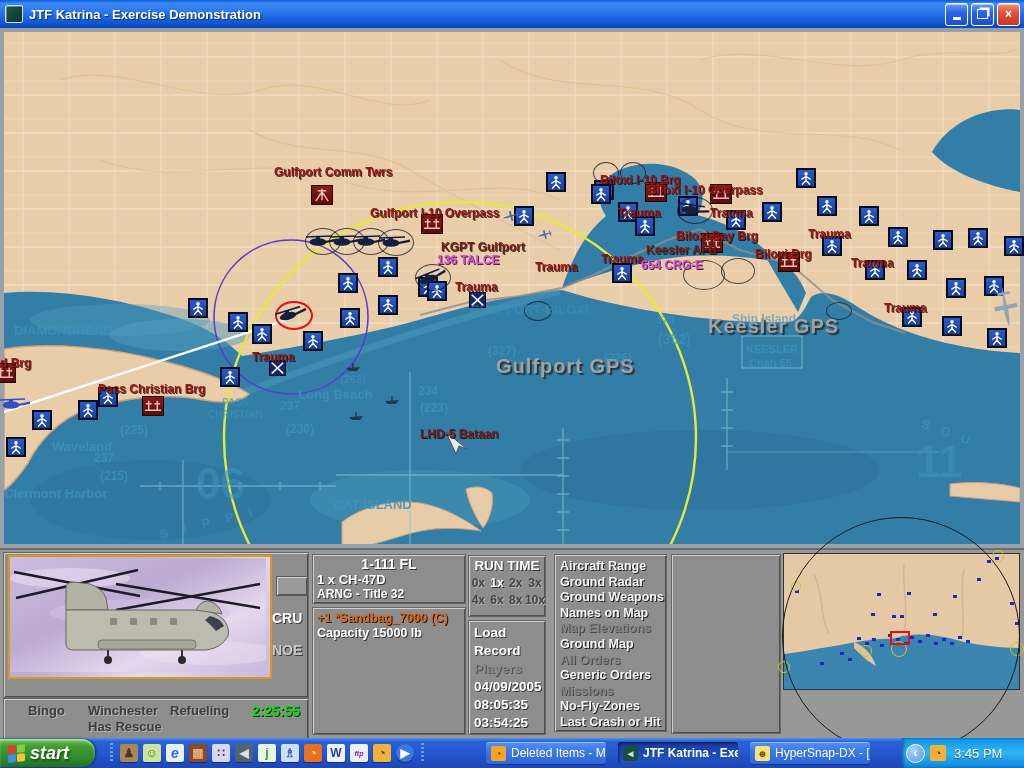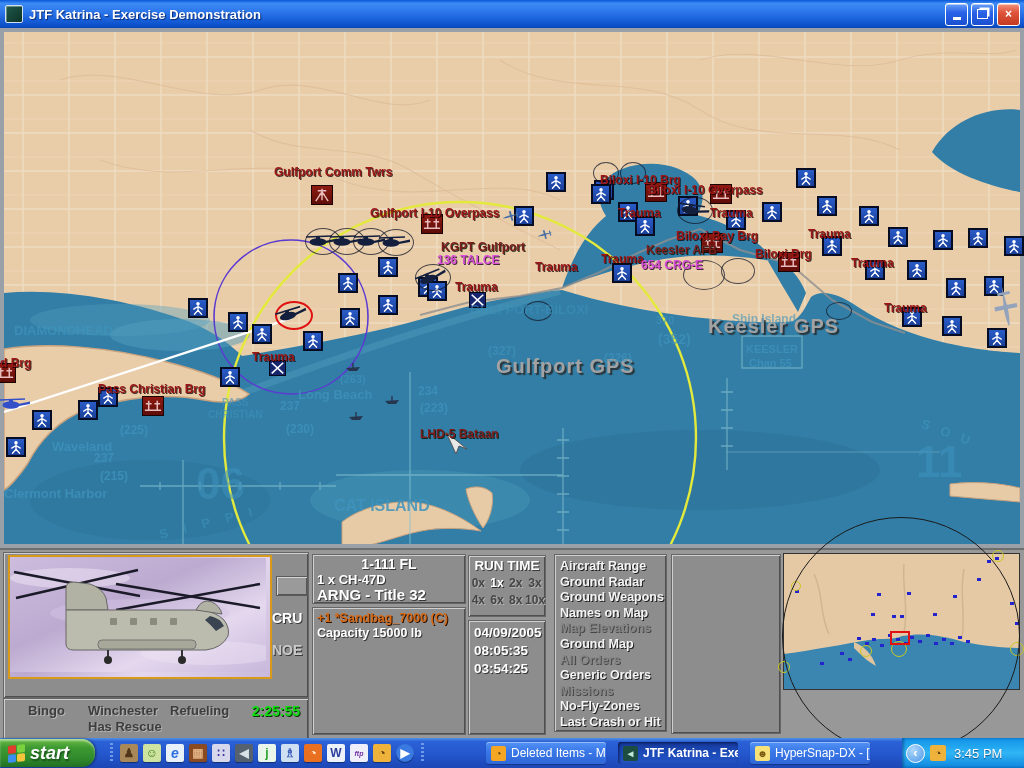--- a/index.html
+++ b/index.html
@@ -63,21 +63,21 @@
   .alt-btn.active{color:#fff;text-shadow:1px 1px 0 #2a2a2a;}
   #status-strip{position:absolute;left:3px;top:148px;width:304px;height:40px;}
   .flag{position:absolute;font-weight:bold;font-size:13px;color:#3d3d3d;text-shadow:1px 1px 0 #b5b5b5;}
   #mission-timer{position:absolute;right:8px;top:4px;font-weight:bold;font-size:14px;color:#10dc10;
     text-shadow:1px 1px 0 #083008;}
 
   #info-box1{position:absolute;left:312px;top:4px;width:154px;height:50px;padding:2px 4px;box-sizing:border-box;}
   #info-box2{position:absolute;left:312px;top:57px;width:154px;height:128px;padding:3px 4px;box-sizing:border-box;}
   .wtext{color:#fff;font-weight:bold;text-shadow:1px 1px 0 #383838;font-size:13px;line-height:15px;}
   #unit-name{text-align:center;font-size:14px;}
-  #affiliation{font-size:15px;}
+  #affiliation{font-size:12px;}
   #payload-line{color:#d66a16;font-weight:bold;font-size:12.5px;text-shadow:1px 1px 0 #2a1000;line-height:15px;}
 
   #runtime-box{position:absolute;left:468px;top:5px;width:78px;height:62px;padding:2px 0;box-sizing:border-box;}
   #runtime-title{text-align:center;font-size:13.5px;}
   #speed-grid{display:grid;grid-template-columns:repeat(4,1fr);margin-top:3px;row-gap:3px;}
   .speed{text-align:center;font-weight:bold;font-size:12px;color:#464646;text-shadow:1px 1px 0 #b2b2b2;}
   .speed.active{color:#fff;text-shadow:1px 1px 0 #2a2a2a;}
   #time-box{position:absolute;left:468px;top:70px;width:78px;height:115px;padding:3px 5px;box-sizing:border-box;}
   .tb-line{font-weight:bold;font-size:13.5px;line-height:18px;color:#fff;text-shadow:1px 1px 0 #383838;}
   .tb-line.dim{color:#8a8a8a;text-shadow:1px 1px 0 rgba(0,0,0,.45);}
@@ -711,21 +711,21 @@
         <div class="mlabel gpsbig" style="position: absolute; left: 496px; top: 312px; margin-top: 48px;">Gulfport GPS</div>
         <div class="mlabel gpsbig" style="position: absolute; left: 708px; top: 320px;">Keesler GPS</div>
         <div class="ctext" style="position: absolute; left: 14px; top: 324px; font-size: 13px; opacity: 0.75;">DIAMONDHEAD</div>
         <div class="ctext" style="position: absolute; left: 52px; top: 440px; font-size: 13px; opacity: 0.8;">Waveland</div>
         <div class="ctext" style="position: absolute; left: 94px; top: 452px; font-size: 12px; opacity: 0.8;">237</div>
         <div class="ctext" style="position: absolute; left: 100px; top: 470px; font-size: 12px; opacity: 0.8;">(215)</div>
         <div class="ctext" style="position: absolute; left: 120px; top: 424px; font-size: 12px; opacity: 0.8;">(225)</div>
         <div class="ctext" style="position: absolute; left: 4px; top: 487px; font-size: 13px; opacity: 0.8;">Clermont Harbor</div>
         <div class="ctext" style="position: absolute; left: 196px; top: 462px; font-size: 44px; opacity: 0.55;">06</div>
         <div class="ctext" style="position: absolute; left: 916px; top: 440px; font-size: 44px; opacity: 0.55;">11</div>
-        <div class="ctext" style="position: absolute; left: 334px; top: 498px; font-size: 16px; opacity: 0.85;">CAT ISLAND</div>
+        <div class="ctext" style="position: absolute; left: 334px; top: 498px; font-size: 13px; opacity: 0.85;">CAT ISLAND</div>
         <div class="ctext" style="position: absolute; left: 298px; top: 388px; font-size: 13px; opacity: 0.8;">Long Beach</div>
         <div class="ctext" style="position: absolute; left: 418px; top: 385px; font-size: 12px; opacity: 0.8;">234</div>
         <div class="ctext" style="position: absolute; left: 420px; top: 402px; font-size: 12px; opacity: 0.8;">(223)</div>
         <div class="ctext" style="position: absolute; left: 280px; top: 400px; font-size: 12px; opacity: 0.8;">237</div>
         <div class="ctext" style="position: absolute; left: 286px; top: 423px; font-size: 12px; opacity: 0.8;">(230)</div>
         <div class="ctext" style="position: absolute; left: 340px; top: 374px; font-size: 11px; opacity: 0.7;">(263)</div>
         <div class="ctext" style="position: absolute; left: 488px; top: 345px; font-size: 12px; opacity: 0.7;">(327)</div>
         <div class="ctext" style="position: absolute; left: 604px; top: 352px; font-size: 12px; opacity: 0.7;">(326)</div>
         <div class="ctext" style="position: absolute; left: 656px; top: 315px; font-size: 11px; opacity: 0.7;">370</div>
         <div class="ctext" style="position: absolute; left: 658px; top: 332px; font-size: 14px; opacity: 0.7;">(352)</div>
@@ -811,20 +811,25 @@
           <div class="speed active">1x</div>
           <div class="speed">2x</div>
           <div class="speed">3x</div>
           <div class="speed">4x</div>
           <div class="speed">6x</div>
           <div class="speed">8x</div>
           <div class="speed">10x</div>
         </div>
     </div>
     <div id="time-box" class="bevel">
+      <div id="rt-buttons">
+          <div class="tb-line">Load</div>
+          <div class="tb-line">Record</div>
+          <div class="tb-line dim">Players</div>
+        </div>
       <div class="tb-line">04/09/2005</div>
       <div class="tb-line">08:05:35</div>
       <div class="tb-line">03:54:25</div>
     </div>
 
     <div id="menu-box" class="bevel">
         <div class="menu-item">Aircraft Range</div>
         <div class="menu-item">Ground Radar</div>
         <div class="menu-item">Ground Weapons</div>
         <div class="menu-item">Names on Map</div>

